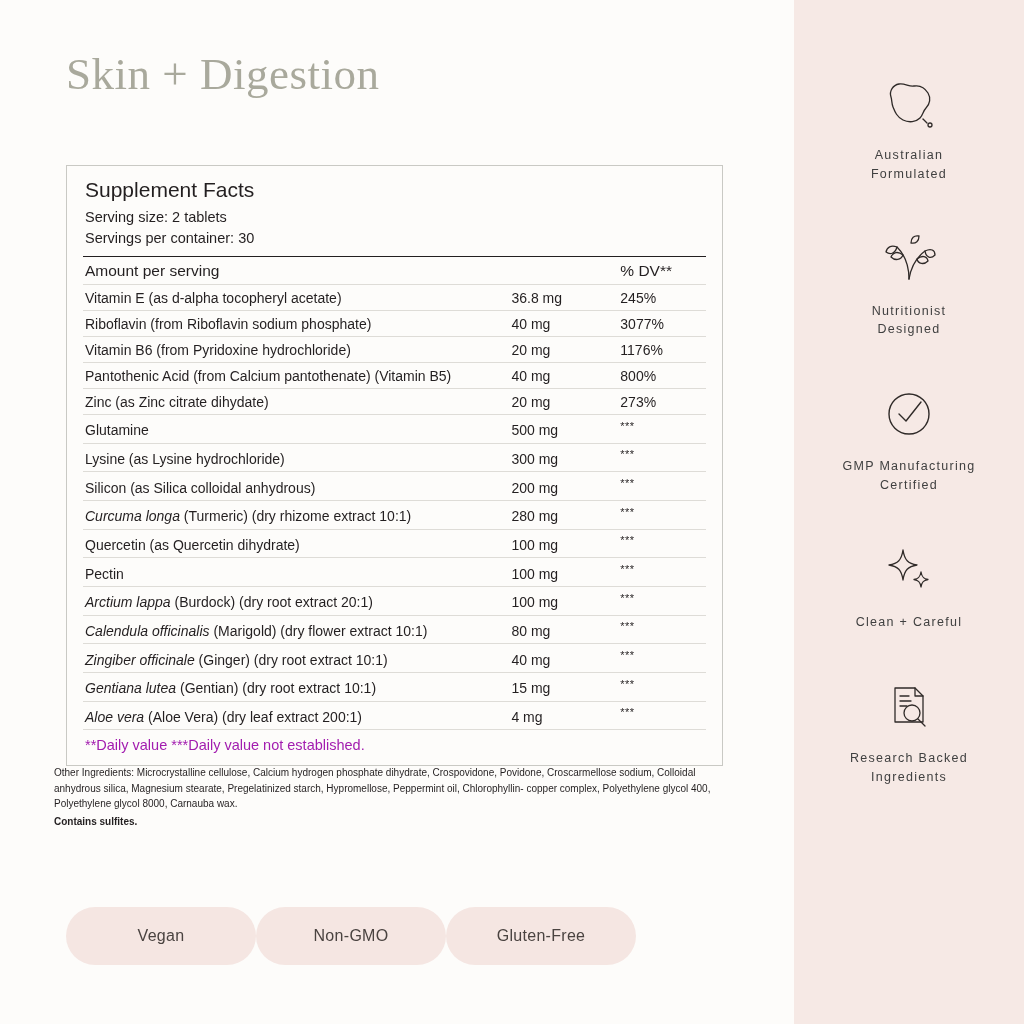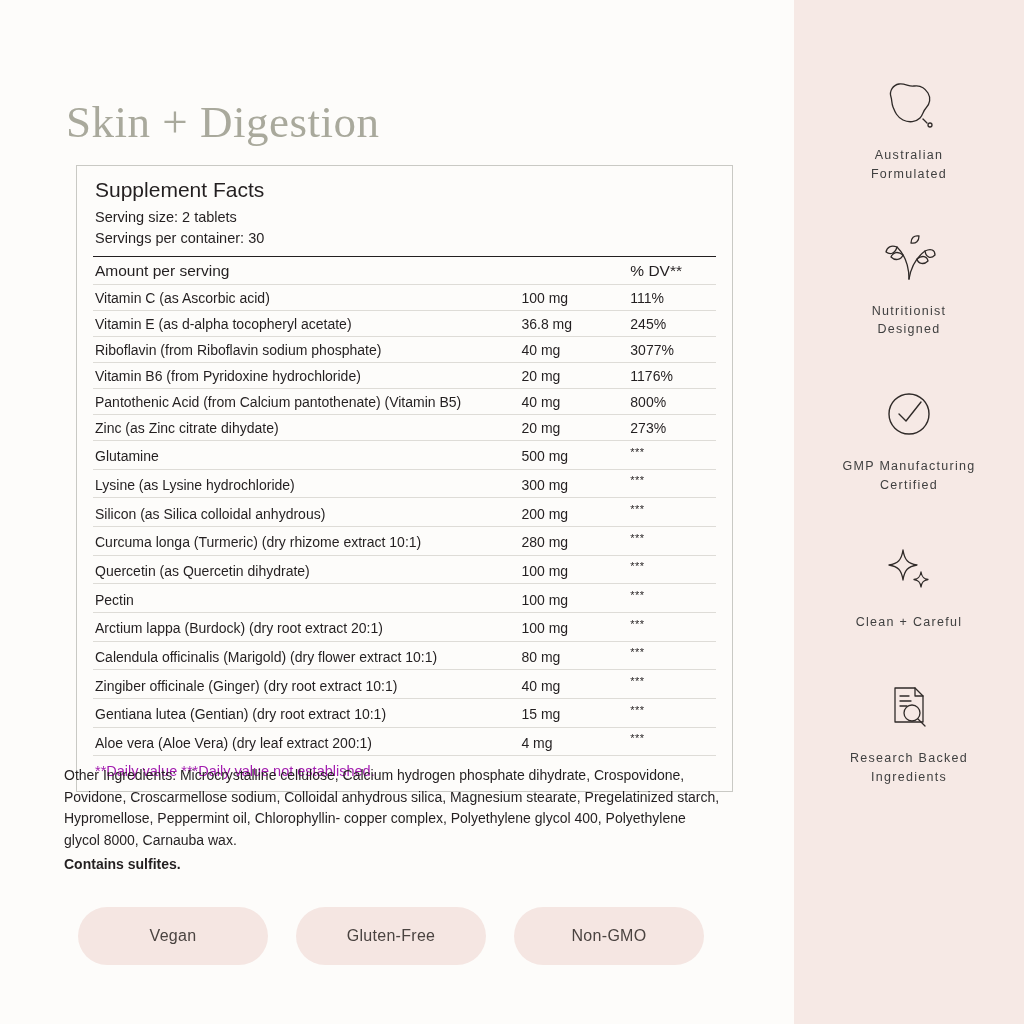--- a/index.html
+++ b/index.html
@@ -23,26 +23,25 @@
     background: #fdfcfa;
   }
   #title {
     position: absolute;
     left: 66px; top: 48px;
     font-family: "Liberation Serif", serif;
     font-size: 45px;
     color: #a9a99c;
     letter-spacing: 0.5px;
     white-space: nowrap;
-    margin-top: 48px;
   }
   
   #facts {
     position: absolute;
-    left: 76px; top: 165px;
+    left: 66px; top: 165px;
     width: 657px;
     border: 1px solid #c9c9c4;
     background: #fdfcfa;
     padding: 12px 16px 10px 16px;
   }
   #facts-title {
     font-size: 21px;
     color: #231f20;
     font-weight: normal;
     margin: 0 0 6px 2px;
@@ -65,44 +64,43 @@
     vertical-align: baseline;
   }
   table.facts-table tr.row-line td { border-bottom: 1px solid #dedcd7; }
   .hdr td { font-size: 15.5px; padding-bottom: 5px; padding-top: 4px; }
   .col-name { width: 445px; }
   .col-amt  { width: 112px; }
   .col-dv   { width: 90px; }
   .amt { white-space: nowrap; }
   .dv  { white-space: nowrap; }
   .stars { font-size: 11px; letter-spacing: 0.5px; vertical-align: super; }
-  .ital { }
+  .ital { font-style: italic; }
   .group-gap td { padding-top: 7px; }
   #facts-footer {
     font-size: 14.5px;
     color: #a21caf;
     padding: 7px 0 2px 2px;
   }
   
   #other {
     position: absolute;
-    left: 64px; top: 765px;
+    left: 54px; top: 765px;
     width: 660px;
-    font-size: 14px;
+    font-size: 10px;
     line-height: 1.55;
     color: #231f20;
   }
   #contains { font-weight: bold; margin-top: 2px; }
   
   #badges {
     position: absolute;
-    left: 78px; top: 907px;
+    left: 66px; top: 907px;
     width: 670px;
     display: flex;
-    gap: 28px;
   }
   .badge {
     flex: 0 0 190px;
     height: 58px;
     border-radius: 29px;
     background: #f5e6e2;
     display: flex;
     align-items: center;
     justify-content: center;
     font-size: 16px;
@@ -155,25 +153,20 @@
 
       <div class="rule-thick"></div>
 
       <table class="facts-table">
         <tbody id="facts-body">
           <tr class="hdr row-line">
             <td class="col-name">Amount per serving</td>
             <td class="col-amt"></td>
             <td class="col-dv">% DV**</td>
           </tr>
-        <tr class="row-line">
-              <td class="col-name">Vitamin C (as Ascorbic acid)</td>
-              <td class="col-amt amt">100 mg</td>
-              <td class="col-dv dv">111%</td>
-            </tr>
             <tr class="row-line">
               <td class="col-name">Vitamin E (as d-alpha tocopheryl acetate)</td>
               <td class="col-amt amt">36.8 mg</td>
               <td class="col-dv dv">245%</td>
             </tr>
             <tr class="row-line">
               <td class="col-name">Riboflavin (from Riboflavin sodium phosphate)</td>
               <td class="col-amt amt">40 mg</td>
               <td class="col-dv dv">3077%</td>
             </tr>
@@ -253,22 +246,22 @@
       <div id="facts-footer">**Daily value  ***Daily value not established.</div>
     </div>
 
     <div id="other">
       <div>Other Ingredients: Microcrystalline cellulose, Calcium hydrogen phosphate dihydrate, Crospovidone, Povidone, Croscarmellose sodium, Colloidal anhydrous silica, Magnesium stearate, Pregelatinized starch, Hypromellose, Peppermint oil, Chlorophyllin- copper complex, Polyethylene glycol 400, Polyethylene glycol 8000, Carnauba wax.</div>
       <div id="contains">Contains sulfites.</div>
     </div>
 
     <div id="badges">
       <div class="badge">Vegan</div>
+      <div class="badge">Non-GMO</div>
       <div class="badge">Gluten-Free</div>
-      <div class="badge">Non-GMO</div>
     </div>
 
   </div>
 
   <div id="rail">
 
     <div class="feature">
       <div class="icon">
         <svg width="60" height="52" viewBox="0 0 60 52" fill="none" stroke="#2f2a28" stroke-width="1.3" stroke-linejoin="round" stroke-linecap="round">
           <path d="M12 20 C10 14 14 8 20 7 C26 6 30 10 35 9 C41 8 46 11 49 16 C52 21 51 27 47 31 C44 34 44 38 41 41 C37 45 30 46 24 43 C18 40 16 35 14 30 C12.5 26 13 23 12 20 Z"></path>

